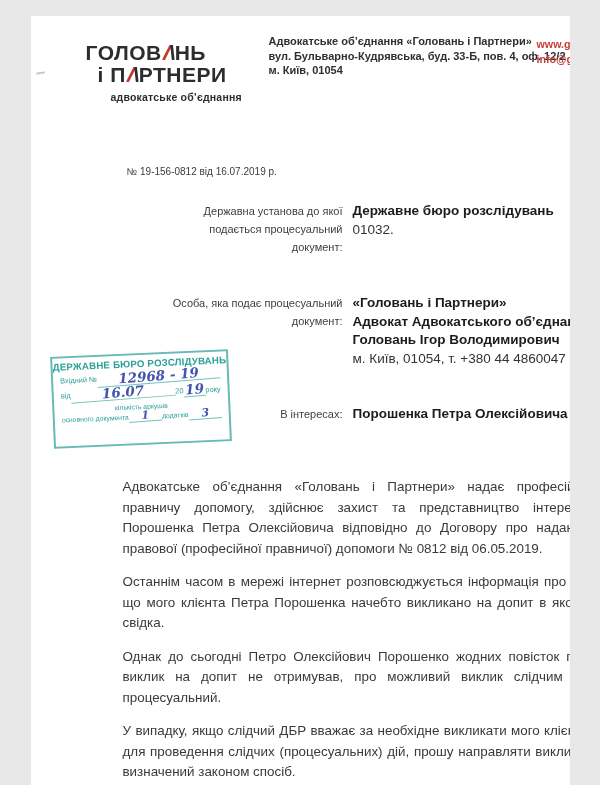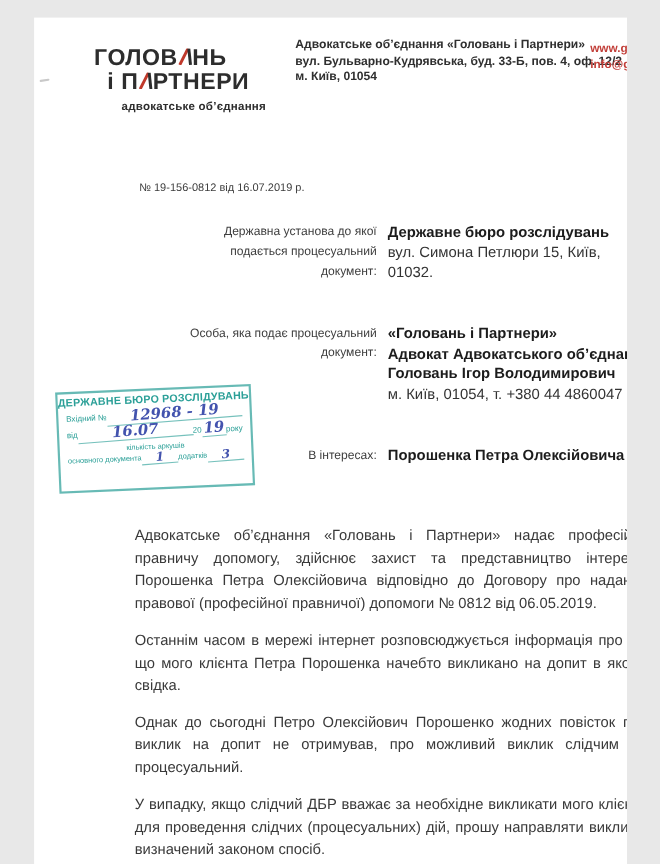--- a/index.html
+++ b/index.html
@@ -85,21 +85,20 @@
 
   <div class="ref">№ 19-156-0812 від 16.07.2019 р.</div>
 
   <div class="flabel lab1">
     <div>Державна установа до якої</div>
     <div>подається процесуальний</div>
     <div>документ:</div>
   </div>
   <div class="fvalue val1">
     <div class="b">Державне бюро розслідувань</div>
-    <div>вул. Симона Петлюри 15, Київ,</div>
     <div>01032.</div>
   </div>
 
   <div class="flabel lab2">
     <div>Особа, яка подає процесуальний</div>
     <div>документ:</div>
   </div>
   <div class="fvalue val2">
     <div class="b">«Головань і Партнери»</div>
     <div class="b">Адвокат Адвокатського об’єднання</div>

